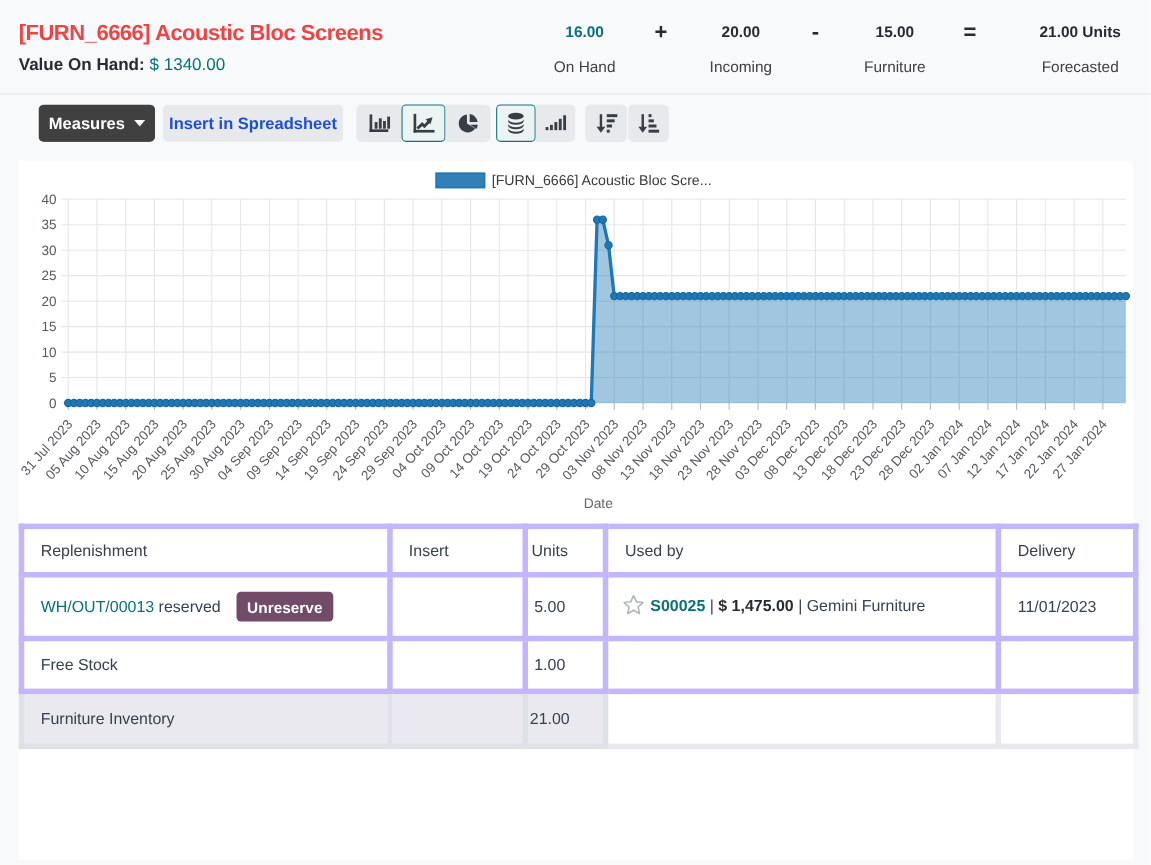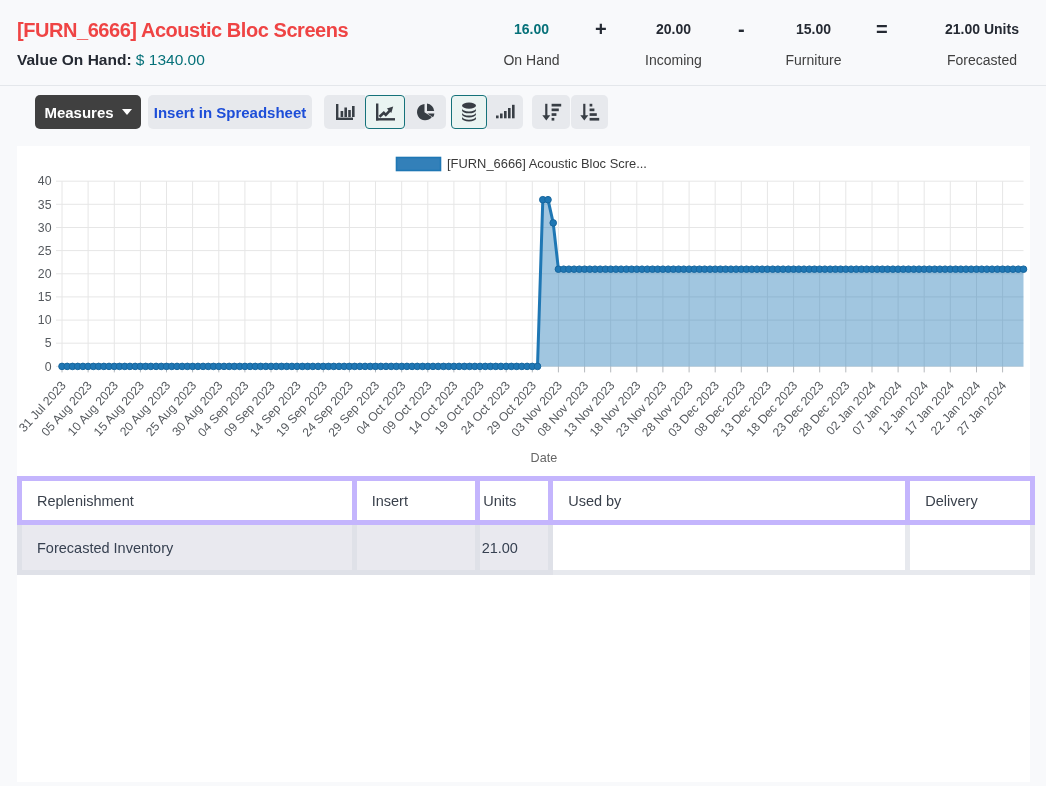--- a/index.html
+++ b/index.html
@@ -494,21 +494,37 @@
       <col style="width:124.7px">
     </colgroup>
 <tbody>
       <tr class="hd" style="height:44px">
         <td>Replenishment</td>
         <td>Insert</td>
         <td class="u">Units</td>
         <td>Used by</td>
         <td>Delivery</td>
       </tr>
+<tr style="height:58px">
+        <td><a>WH/OUT/00013</a> reserved <span class="unres">Unreserve</span></td>
+        <td></td>
+        <td class="u">5.00</td>
+        <td><span class="star"><svg width="20" height="20" viewBox="0 0 24 24" style="margin-left:-2px">
+              <path d="M12 1.8 L15.1 8.5 L22.2 9.3 L16.9 14.2 L18.4 21.4 L12 17.8 L5.6 21.4 L7.1 14.2 L1.8 9.3 L8.9 8.5 Z" fill="none" stroke="#b0b6bc" stroke-width="1.8" stroke-linejoin="round"></path>
+            </svg></span><span class="sol">S00025</span> | <span class="bold">$ 1,475.00</span> | Gemini Furniture</td>
+        <td>11/01/2023</td>
+      </tr>
+<tr style="height:48px">
+        <td>Free Stock</td>
+        <td></td>
+        <td class="u">1.00</td>
+        <td></td>
+        <td></td>
+      </tr>
 <tr class="ft" style="height:50px">
-        <td>Forecasted Inventory</td>
+        <td>Furniture Inventory</td>
         <td></td>
         <td class="u">21.00</td>
         <td class="wh"></td>
         <td class="wh"></td>
       </tr>
 </tbody>
   </table>
 
 </body></html>

